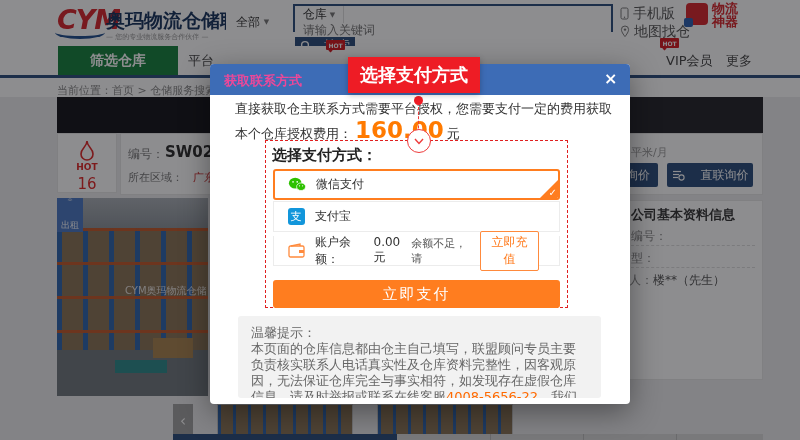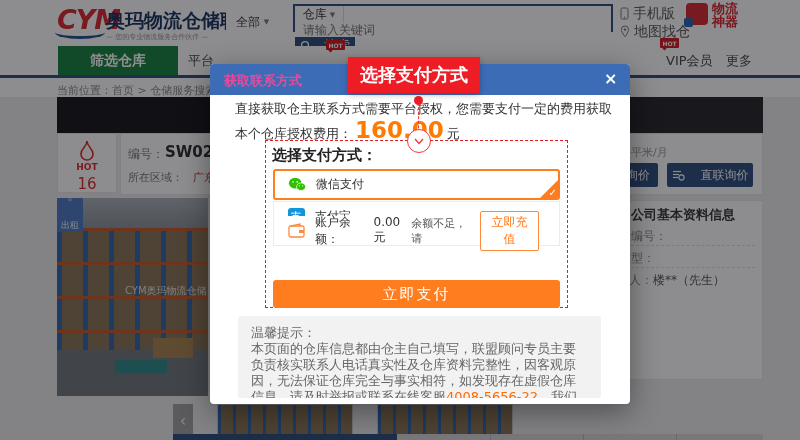--- a/index.html
+++ b/index.html
@@ -87,21 +87,21 @@
   .mchev{left:197px;top:65px;width:22px;height:22px;border:1px solid #ee3b3b;border-radius:50%;background:#fff;z-index:5;display:flex;align-items:center;justify-content:center;}
   .mdesc1{left:25px;top:36px;width:388px;font-size:13px;color:#333;}
   .mdesc2{left:25px;top:53px;width:388px;display:flex;align-items:baseline;gap:3px;white-space:nowrap;}
   .mdesc2 .pfx,.mdesc2 .unit{font-size:13px;color:#333;}
   .mprice{font-size:23px;font-weight:800;color:#ff7a00;}
   .dashedbox{left:55px;top:76px;width:303px;height:168px;border:1px dashed #e02020;box-sizing:border-box;}
   .paytitle{left:62px;top:82px;font-size:15px;font-weight:800;color:#222;}
   .payrow{left:63px;width:287px;height:31px;background:#fff;box-sizing:border-box;display:flex;align-items:center;}
   .row-wechat{top:105px;border:2px solid #ff7d1f;border-radius:3px;overflow:hidden;}
   .row-alipay{top:137px;border:1px solid #ececec;}
-  .row-balance{top:152px;height:30px;border:1px solid #ececec;border-top:0;justify-content:flex-start;padding-right:20px;}
+  .row-balance{top:172px;height:30px;border:1px solid #ececec;border-top:0;justify-content:flex-start;padding-right:20px;}
   .payicon{margin-left:13px;margin-right:10px;width:18px;height:18px;flex:none;display:flex;align-items:center;justify-content:center;}
   .paylabel{font-size:12px;color:#333;}
   .alipayicon{width:17px;height:17px;background:#1296db;border-radius:3px;color:#fff;font-size:11px;display:flex;align-items:center;justify-content:center;}
   .corner{position:absolute;right:-2px;bottom:-2px;width:0;height:0;border-right:22px solid #ff7d1f;border-top:22px solid transparent;}
   .cornercheck{position:absolute;right:1px;bottom:0px;color:#fff;font-size:10px;font-weight:bold;}
   .balleft{display:flex;align-items:center;}
   .balright{display:flex;align-items:center;gap:4px;}
   .balnote{font-size:11px;color:#555;}
   .chargebtn{font-size:12px;color:#ff7a1c;border:1px solid #ff8a3c;border-radius:2px;padding:2px 5px;background:#fff;cursor:pointer;font-family:inherit;}
   .paybtn{left:63px;top:216px;width:287px;height:28px;background:#ff7d1f;border:0;border-radius:3px;color:#fff;font-size:15px;letter-spacing:2px;display:flex;align-items:center;justify-content:center;cursor:pointer;font-family:inherit;}

